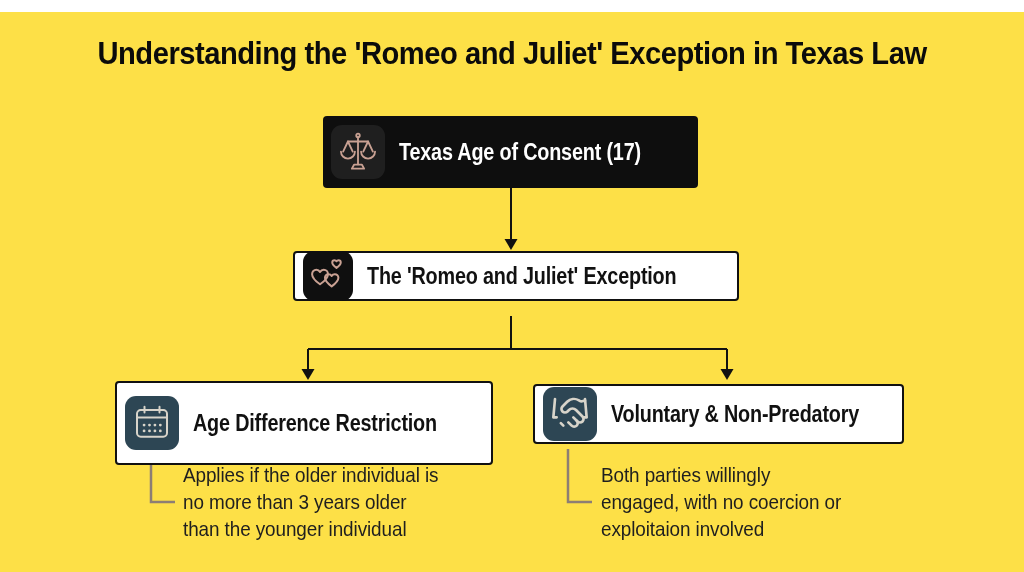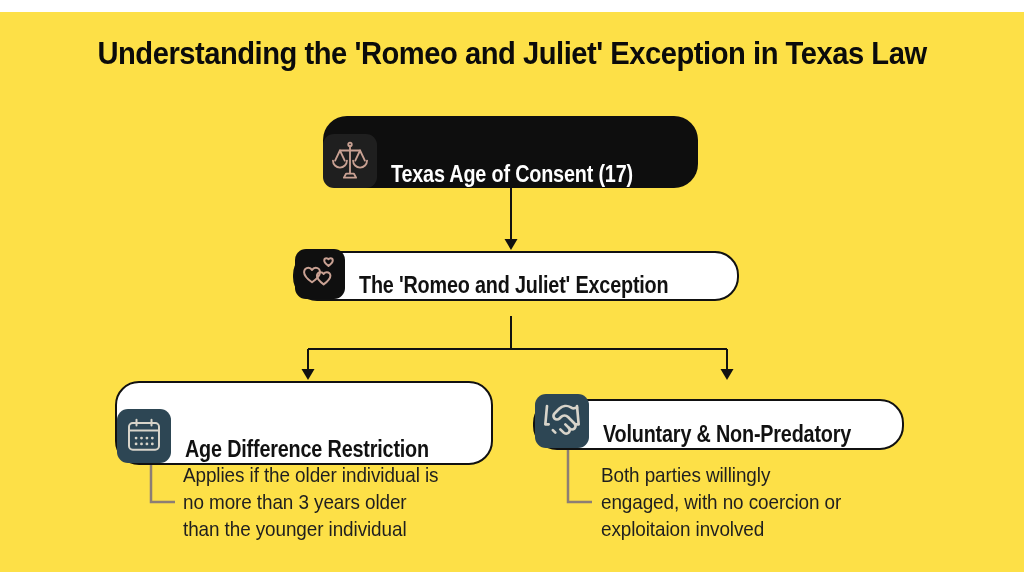--- a/index.html
+++ b/index.html
@@ -3,22 +3,22 @@
 <meta charset="utf-8">
 <style>
   html,body{margin:0;padding:0;background:#fff;}
   body{width:1024px;height:572px;font-family:"Liberation Sans",sans-serif;}
   .canvas{position:relative;width:1024px;height:572px;background:#fde047;overflow:hidden;
           border-bottom:5px solid #ec4899;box-sizing:border-box;margin-top:12px;}
   .title{position:absolute;top:24px;left:0;width:1024px;text-align:center;margin:0;
          font-size:31px;font-weight:700;color:#0b0b0b;letter-spacing:-.5px;
          transform:scaleX(.94);transform-origin:50% 50%;}
   .connectors{position:absolute;left:0;top:0;width:1024px;height:572px;pointer-events:none;}
-  .node{position:absolute;display:flex;align-items:flex-end;gap:14px;
-        border-radius:24px;box-sizing:border-box;}
+  .node{position:absolute;display:flex;align-items:center;gap:14px;padding-left:8px;
+        border-radius:4px;box-sizing:border-box;}
   .node.outlined{background:#fff;border:2px solid #111;}
   .node-label{display:inline-block;font-size:23px;font-weight:700;color:#111;white-space:nowrap;
               transform:scaleX(.86);transform-origin:0 50%;letter-spacing:-.2px;}
   .node-label.light{color:#fff;}
   .icon-sq{border-radius:11px;display:flex;align-items:center;justify-content:center;flex:0 0 auto;}
   .desc{position:absolute;margin:0;font-size:21px;line-height:27px;color:#1f1f1f;
         white-space:pre-line;transform:scaleX(.9);transform-origin:0 0;letter-spacing:-.1px;}
 </style>
 </head>
 <body>
@@ -97,21 +97,21 @@
           <circle cx="14.5" cy="33.5" r="1.7"></circle>
             <circle cx="21" cy="33.5" r="1.7"></circle>
           <circle cx="27.5" cy="33.5" r="1.7"></circle>
             <circle cx="34" cy="33.5" r="1.7"></circle>
         </g>
       </svg>
     </div>
     <span class="node-label">Age Difference Restriction</span>
   </div>
 
-  <div class="node outlined" style="left:533px;top:387px;width:371px;height:51px;">
+  <div class="node outlined" style="left:533px;top:372px;width:371px;height:60px;">
     <div class="icon-sq" style="width: 54px; height: 54px; background-color: rgb(45, 70, 84);">
       <svg width="40" height="40" viewBox="0 0 24 24" xmlns="http://www.w3.org/2000/svg">
         <g fill="none" stroke-width="1.6" stroke-linecap="round" stroke-linejoin="round" stroke="#d8d4ca">
           <path d="m11 17 2 2a1 1 0 1 0 3-3"></path>
           <path d="m14 14 2.5 2.5a1 1 0 1 0 3-3l-3.88-3.88a3 3 0 0 0-4.24 0l-.88.88a1 1 0 1 1-3-3l2.81-2.81a5.79 5.79 0 0 1 7.06-.87l.47.28a2 2 0 0 0 1.42.25L21 4"></path>
           <path d="m21 3 1 11h-2"></path>
           <path d="M3 3 2 14h2"></path>
           <path d="m8 19-1.5-1.5"></path>
         </g>
       </svg>

